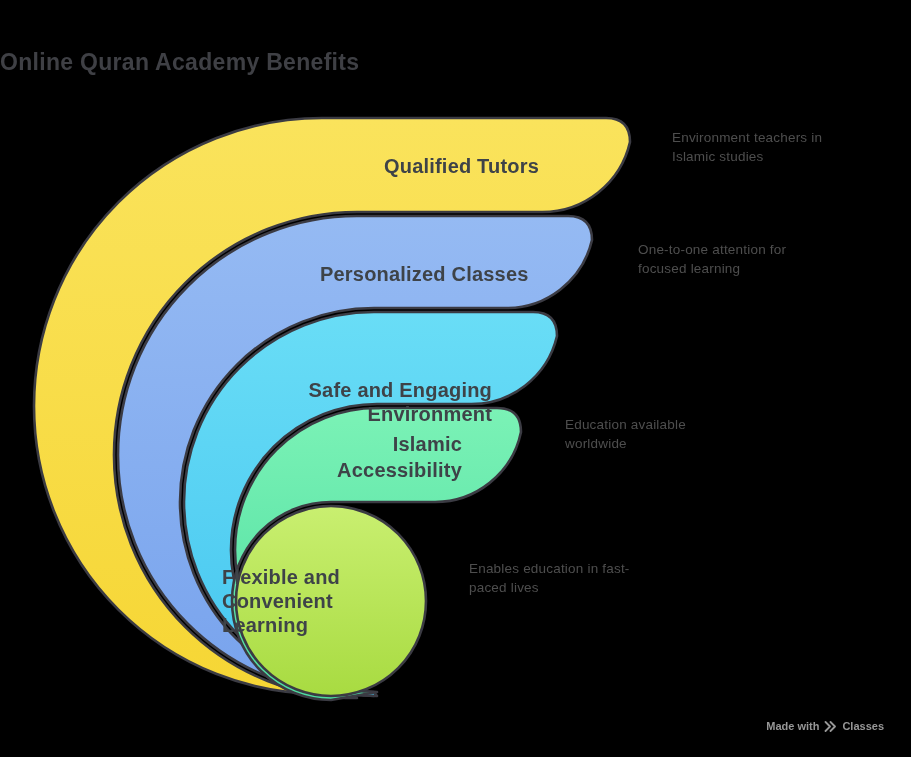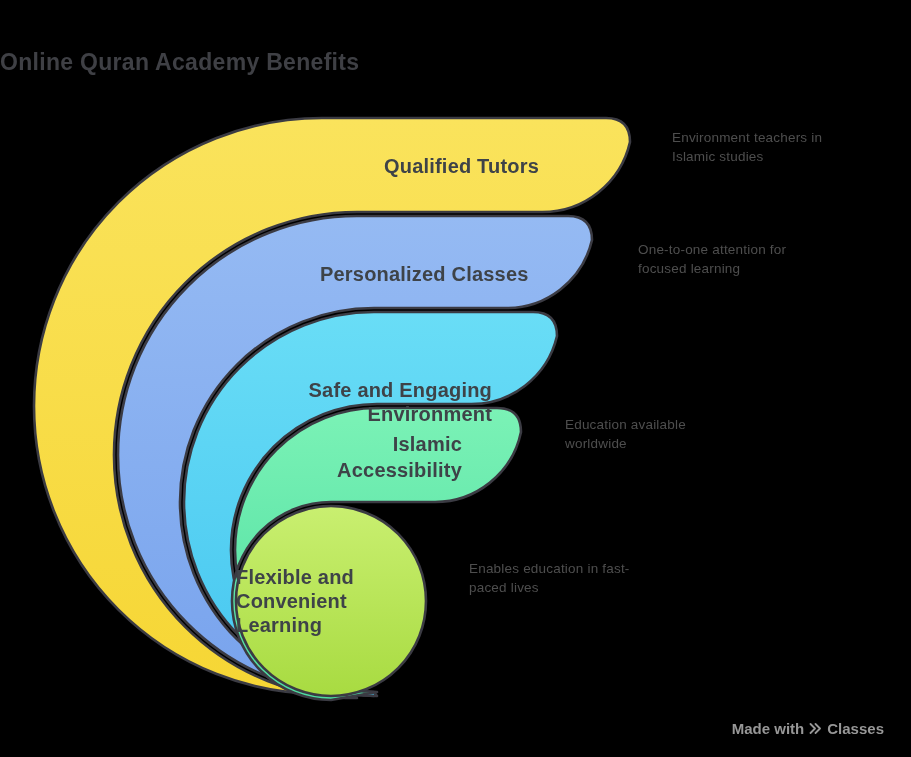--- a/index.html
+++ b/index.html
@@ -23,21 +23,21 @@
     line-height:24px;white-space:pre-line;letter-spacing:.2px;
   }
   .shape-label.center{text-align:left;}
   .shape-label.right{text-align:right;}
   .desc{
     position:absolute;font-size:13.5px;color:var(--desc-color);
     line-height:19px;white-space:pre-line;letter-spacing:.2px;
   }
   .watermark{
     position:absolute;right:27px;top:720px;display:flex;align-items:center;gap:5px;
-    font-size:15px;font-weight:600;color:var(--wm-color);text-align:center;
+    font-size:11px;font-weight:600;color:var(--wm-color);text-align:center;
   }
   .watermark svg{display:block;}
 </style>
 </head>
 <body>
 
 <div class="stage">
 
   <svg class="diagram" width="911" height="757" viewBox="0 0 911 757">
     <defs>
@@ -75,21 +75,21 @@
   </svg>
 
   <div class="page-title">Online Quran Academy Benefits</div>
 
   <div class="shape-label center" style="left:384px;top:154px;width:220px;">Qualified Tutors</div>
   <div class="shape-label center" style="left:320px;top:262px;width:220px;">Personalized Classes</div>
   <div class="shape-label right" style="left:262px;top:334px;width:230px;margin-top:44px;">Safe and Engaging
 Environment</div>
   <div class="shape-label right" style="left:232px;top:431px;width:230px;line-height:26px;">Islamic
 Accessibility</div>
-  <div class="shape-label center" style="left:236px;top:565px;width:200px;">Flexible and
+  <div class="shape-label center" style="left:222px;top:565px;width:200px;">Flexible and
 Convenient
 Learning</div>
 
   <div class="desc" style="left:672px;top:128px;width:210px;">Environment teachers in
 Islamic studies</div>
   <div class="desc" style="left:638px;top:240px;width:210px;">One-to-one attention for
 focused learning</div>
   <div class="desc" style="left:469px;top:559px;width:210px;">Enables education in fast-
 paced lives</div>
   <div class="desc" style="left:565px;top:415px;width:210px;">Education available

